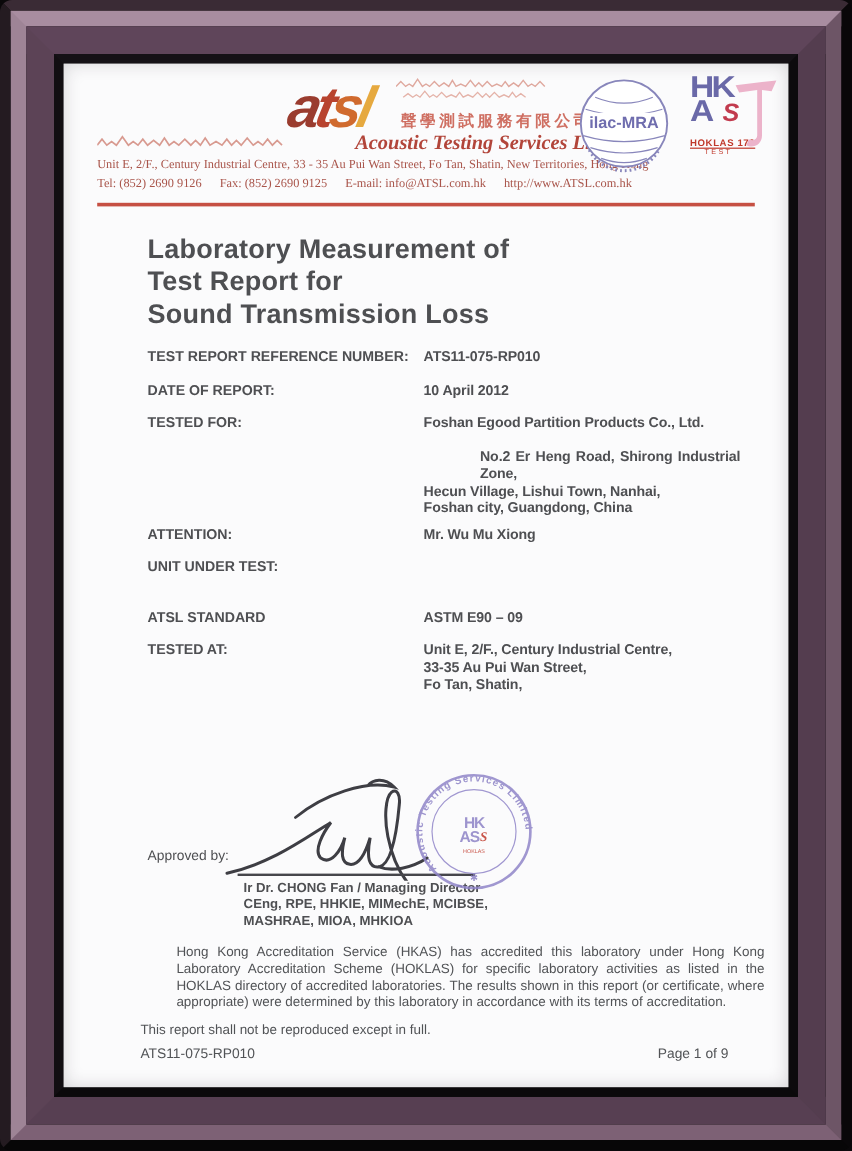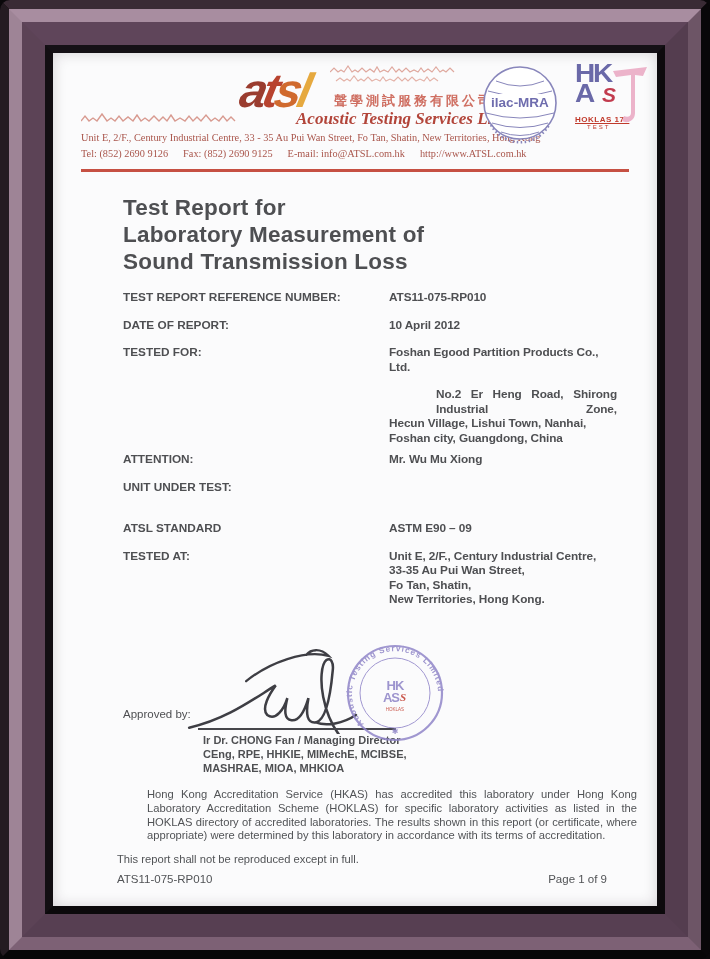--- a/index.html
+++ b/index.html
@@ -28,21 +28,21 @@
   .ilac{position:absolute;left:426px;top:8px;}
   .hkas{position:absolute;left:522px;top:10px;width:80px;}
   .hkas-row{font-weight:bold;font-size:25px;line-height:20px;letter-spacing:-2px;color:#6a69a8;transform:scaleX(1.12);transform-origin:left;}
   .hkas-t{position:absolute;left:30px;top:2px;}
   .hkas-s{position:absolute;left:27px;top:20px;font-size:21px;font-style:italic;font-weight:bold;color:#c23b4e;}
   .hkas-scheme{margin-top:12px;font-size:8px;font-weight:bold;color:#c0392b;text-decoration:underline;letter-spacing:.5px;}
   .hkas-test{font-size:6px;color:#c0392b;letter-spacing:2px;margin-left:12px;}
   
   .title{position:absolute;left:70px;top:141px;font-size:22.5px;font-weight:bold;color:#4e4f52;line-height:27px;letter-spacing:.2px;}
   .fields{position:absolute;left:70px;top:237px;width:494px;color:#4e4f52;}
-  .row{display:flex;margin-bottom:13px;font-size:11.8px;font-weight:bold;line-height:14.5px;gap:36px;}
+  .row{display:flex;margin-bottom:13px;font-size:11.8px;font-weight:bold;line-height:14.5px;}
   .row .lbl{width:230px;flex:none;}
   .row .val{flex:1;letter-spacing:-.1px;}
   .jl{text-align:justify;text-align-last:justify;padding-left:47px;}
   .row-addr{margin-bottom:7px;}
   .row-unit{margin-bottom:27px;}
   
   .approved{position:absolute;left:70px;top:655px;font-size:11.5px;color:#4e4f52;}
   .sigline{position:absolute;left:145px;top:675px;width:198px;height:2px;background:#46464b;}
   .sig-svg{position:absolute;left:130px;top:586px;}
   .signame{position:absolute;left:150px;top:680px;font-size:11px;font-weight:bold;color:#4e4f52;line-height:14px;}
@@ -101,22 +101,22 @@
         <path d="M8 6 L42 2 L38 11 L30 10 L30 48 C30 56 22 59 17 56 L19 51 C23 53 26 51 26 48 L26 10 L11 12 Z" fill="#ecb3ca"></path>
       </svg>
       <div class="hkas-s">S</div>
       <div class="hkas-scheme">HOKLAS 173</div>
       <div class="hkas-test">TEST</div>
     </div>
 
     <div class="rule"></div>
 
     <div class="title">
+      <div>Laboratory Measurement of</div>
       <div>Test Report for</div>
-      <div>Laboratory Measurement of</div>
       <div>Sound Transmission Loss</div>
     </div>
 
     <div class="fields">
       <div class="row">
         <div class="lbl">TEST REPORT REFERENCE NUMBER:</div>
         <div class="val">ATS11-075-RP010</div>
       </div>
       <div class="row">
         <div class="lbl">DATE OF REPORT:</div>
@@ -144,21 +144,20 @@
       <div class="row">
         <div class="lbl">ATSL STANDARD</div>
         <div class="val">ASTM E90 – 09</div>
       </div>
       <div class="row">
         <div class="lbl">TESTED AT:</div>
         <div class="val">
           <div>Unit E, 2/F., Century Industrial Centre,</div>
           <div>33-35 Au Pui Wan Street,</div>
           <div>Fo Tan, Shatin,</div>
-          <div>New Territories, Hong Kong.</div>
         </div>
       </div>
     </div>
 
     <svg class="sig-svg" width="215" height="95" viewBox="0 0 200 90">
       <path d="M58 40 C80 22 114 10 136 16 C128 8 119 10 115 15" fill="none" stroke="#3e3e44" stroke-width="2.2" stroke-linecap="round"></path>
       <path d="M4 84 C40 76 66 56 86 44 C80 52 72 66 78 72 C86 78 94 66 97 56 C94 68 94 76 101 77 C109 78 114 66 117 56 C114 72 116 80 124 79 C134 77 138 52 140 30 C141 22 138 17 134 20 C129 24 128 40 131 55 C134 70 139 82 147 92 M124 79 C134 83 150 80 162 72" fill="none" stroke="#3e3e44" stroke-width="2.4" stroke-linecap="round"></path>
     </svg>
     <div class="approved">Approved by:</div>
     <div class="sigline"></div>

